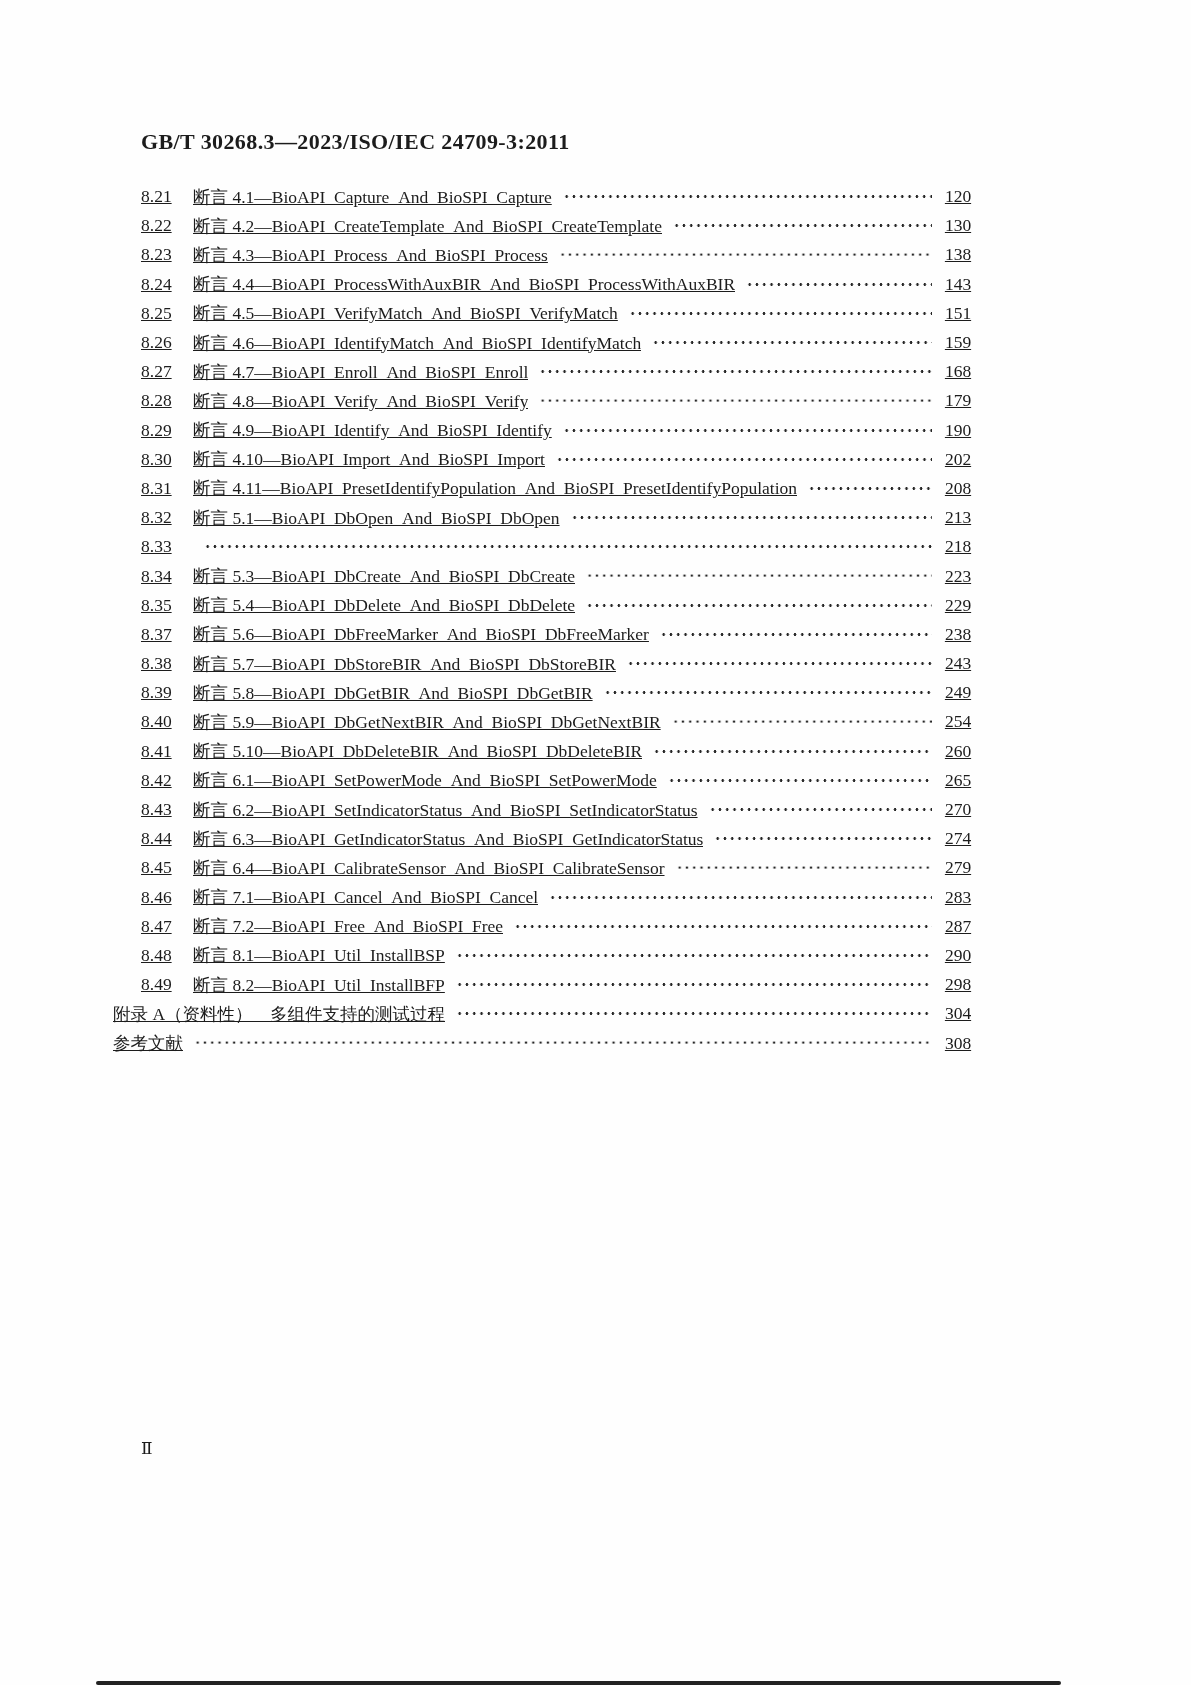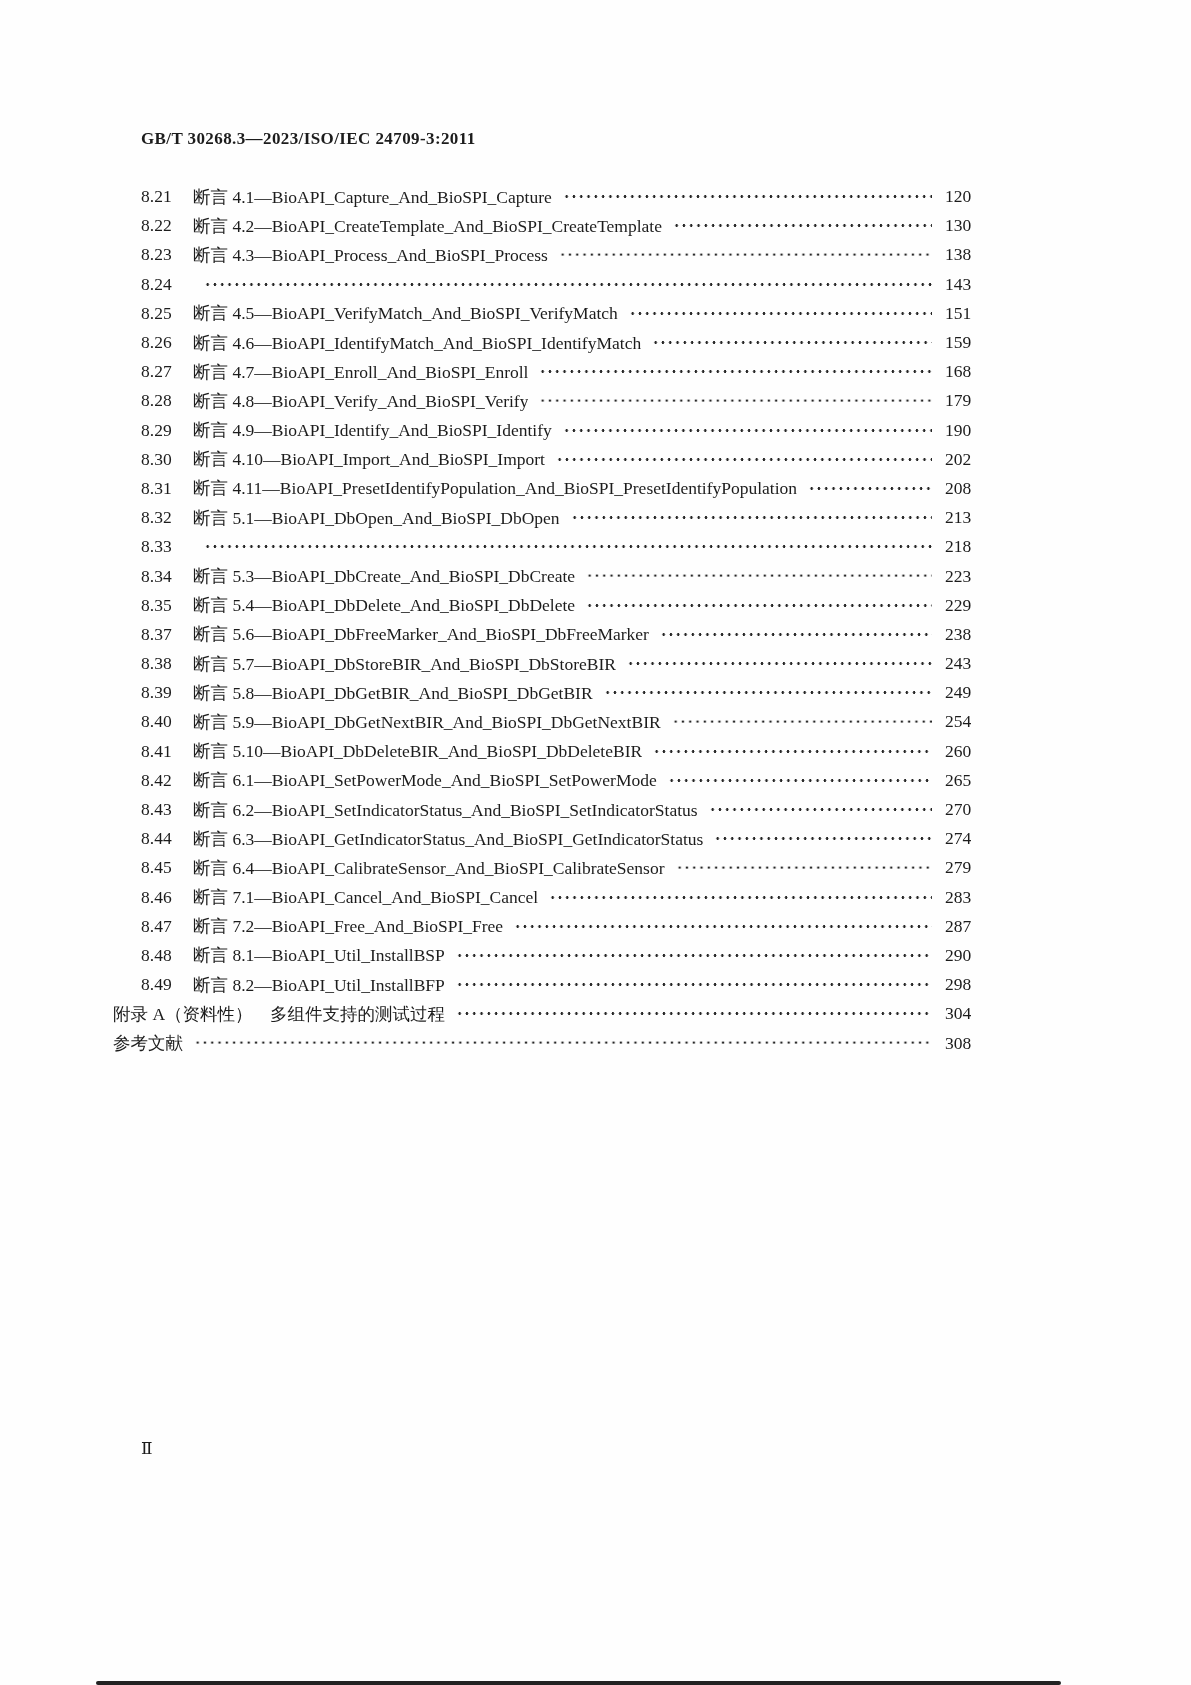--- a/index.html
+++ b/index.html
@@ -13,38 +13,39 @@
     height:1685px;
     margin:0 auto;
     background:#fefefe;
     color:#1c1c1c;
     overflow:hidden;
   }
   .doc-header{
     position:absolute;
     left:141px;
     top:129px;
-    font-size:17px;
+    font-size:22px;
     font-weight:bold;
     letter-spacing:0.4px;
     white-space:nowrap;
   }
   .toc{
     position:absolute;
     left:113px;
     top:182px;
     width:864px;
   }
   .toc-row{
     display:flex;
     align-items:center;
     height:29.2px;
     font-size:17.5px;
     padding-left:28px;
     white-space:nowrap;
+    text-decoration:underline;
   }
   .toc-row.top-level{
     padding-left:0;
   }
   .toc-num{
     flex:0 0 auto;
     width:52px;
   }
   .toc-title{
     flex:0 1 auto;
@@ -101,20 +102,21 @@
         <span class="toc-page">130</span>
       </div>
       <div class="toc-row">
         <span class="toc-num">8.23</span>
         <span class="toc-title">断言 4.3—BioAPI_Process_And_BioSPI_Process</span>
         <span class="leader"></span>
         <span class="toc-page">138</span>
       </div>
       <div class="toc-row">
         <span class="toc-num">8.24</span>
+        <span class="toc-title">断言 4.4—BioAPI_ProcessWithAuxBIR_And_BioSPI_ProcessWithAuxBIR</span>
         <span class="leader"></span>
         <span class="toc-page">143</span>
       </div>
       <div class="toc-row">
         <span class="toc-num">8.25</span>
         <span class="toc-title">断言 4.5—BioAPI_VerifyMatch_And_BioSPI_VerifyMatch</span>
         <span class="leader"></span>
         <span class="toc-page">151</span>
       </div>
       <div class="toc-row">

